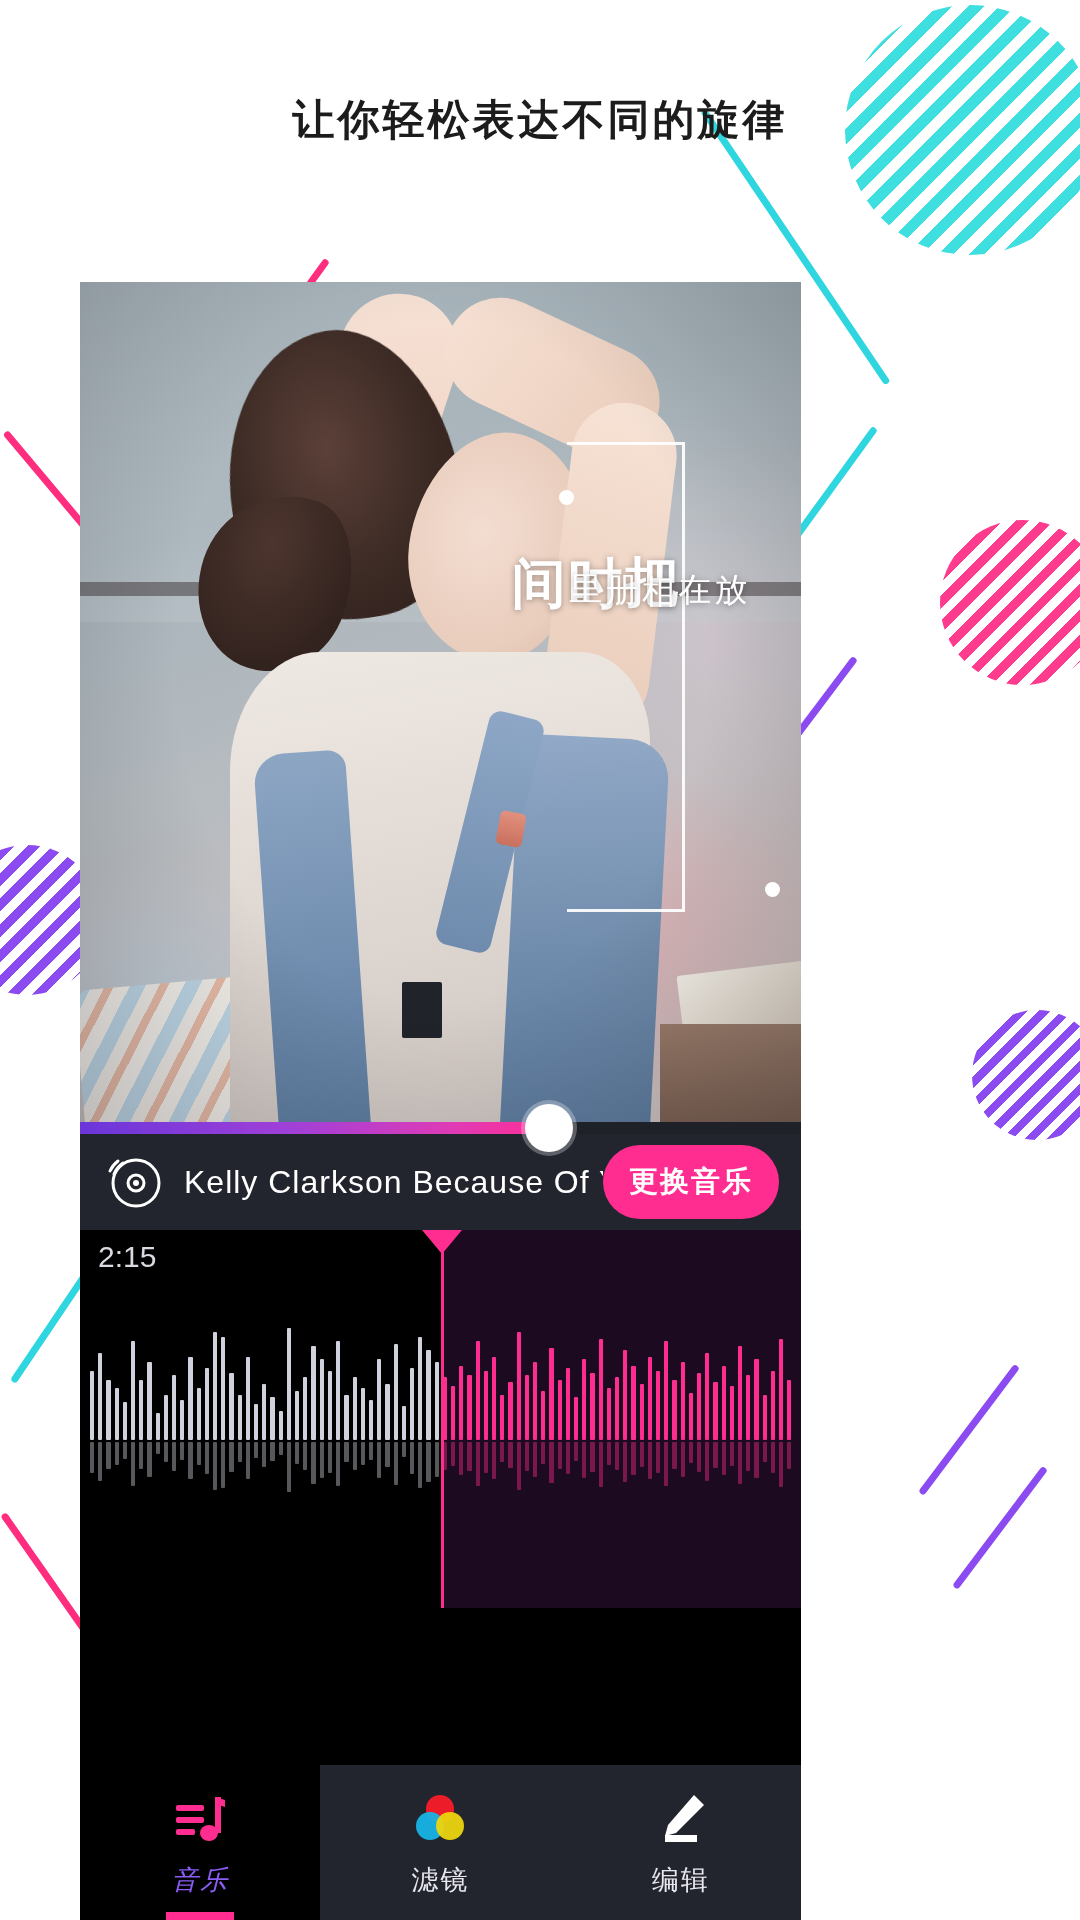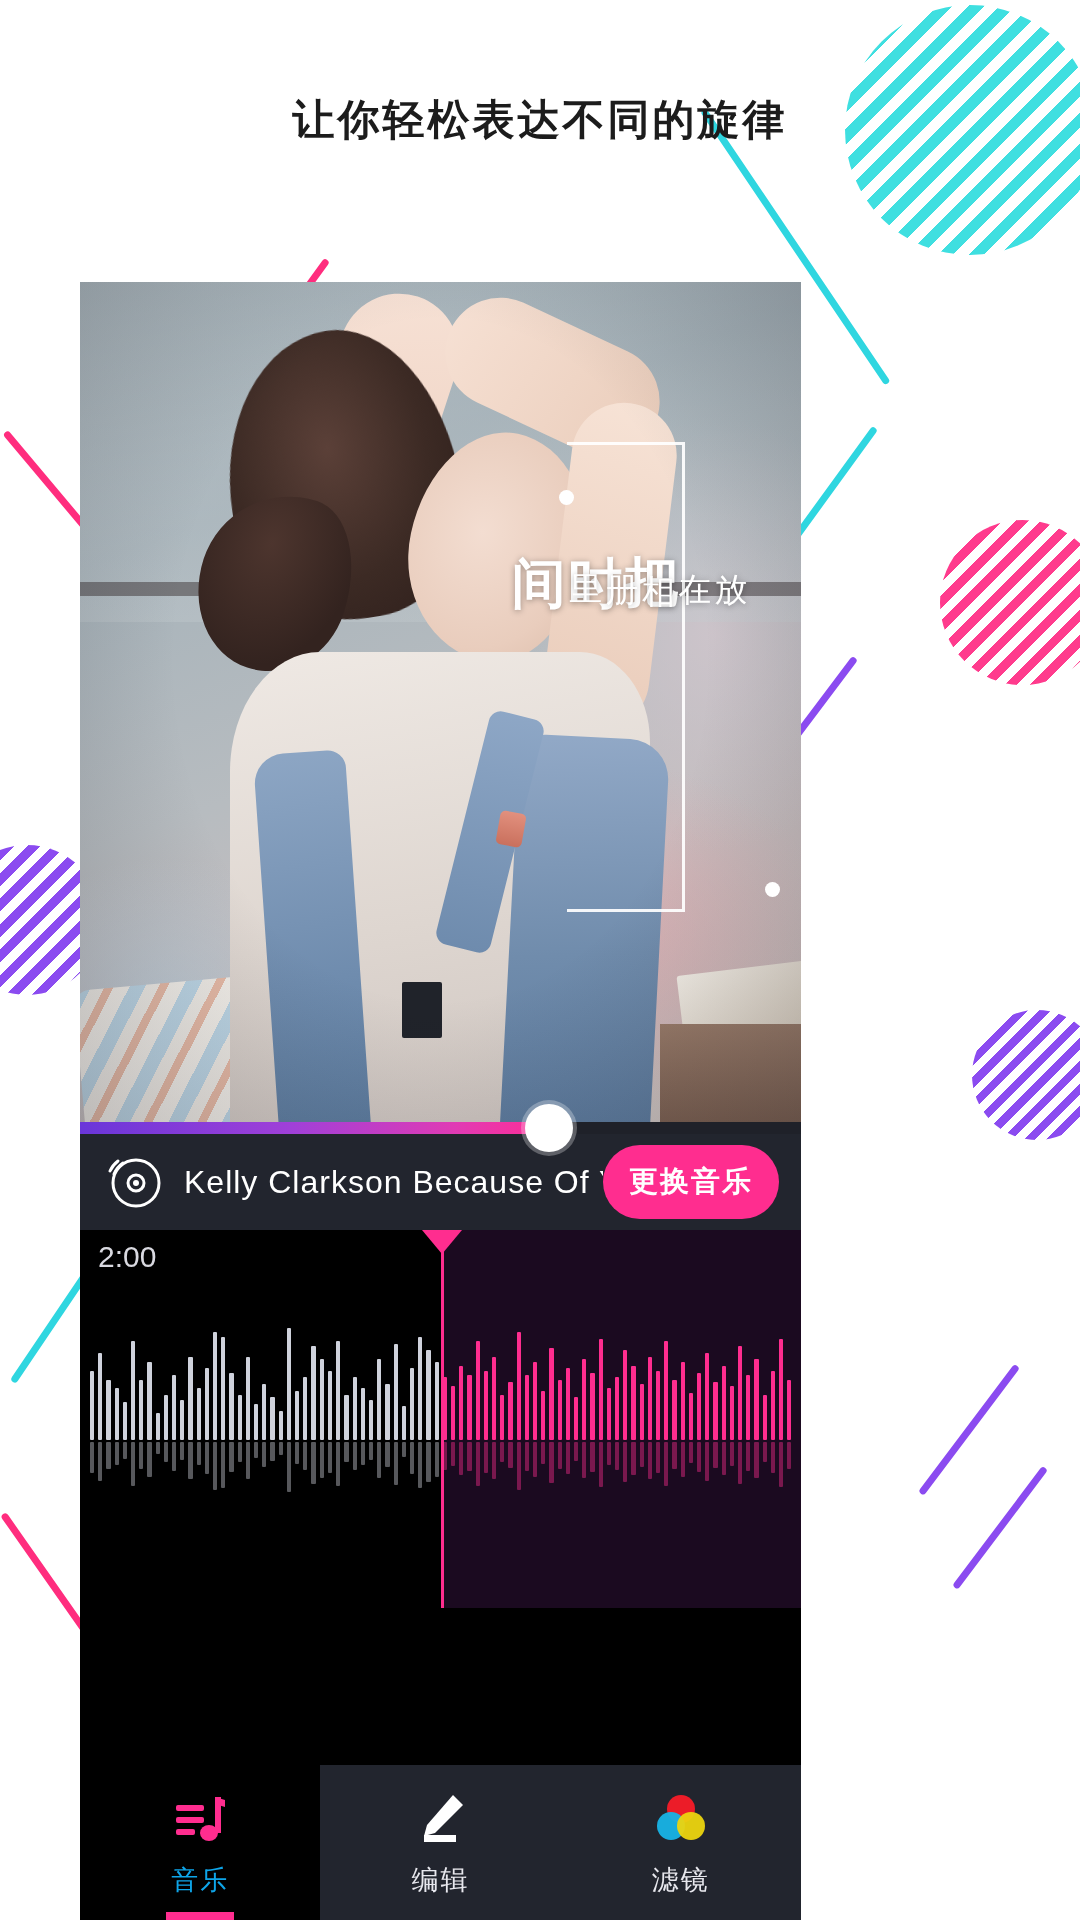--- a/index.html
+++ b/index.html
@@ -358,21 +358,21 @@
     position:relative;
   }
   .nav-item.active { background:#000000; }
   .nav-item.active:after {
     content:""; position:absolute; bottom:0; left:50%;
     transform:translateX(-50%);
     width:68px; height:8px; background:#ff2d8f;
   }
   .nav-icon { height:60px; display:flex; align-items:center; justify-content:center; }
   .nav-label { font-size:27px; color:#e8e8ee; letter-spacing:2px; }
-  .nav-item.active .nav-label { color:#0ea5e9; }
+  .nav-item.active .nav-label { color:#8b5cf6;font-style:italic; }
 </style>
 </head>
 <body>
 
 <div class="deco-layer">
   <div class="stripe-circle sc-cyan-tr"></div>
   <div class="stripe-circle sc-pink-r"></div>
   <div class="stripe-circle sc-purple-l"></div>
   <div class="stripe-circle sc-purple-r"></div>
 
@@ -613,21 +613,21 @@
         <div class="bar" style="height: 24px; background: rgb(255, 45, 143);"></div>
         <div class="bar" style="height: 42px; background: rgb(255, 45, 143);"></div>
         <div class="bar" style="height: 29px; background: rgb(255, 45, 143);"></div>
         <div class="bar" style="height: 36px; background: rgb(255, 45, 143);"></div>
         <div class="bar" style="height: 20px; background: rgb(255, 45, 143);"></div>
         <div class="bar" style="height: 31px; background: rgb(255, 45, 143);"></div>
         <div class="bar" style="height: 45px; background: rgb(255, 45, 143);"></div>
         <div class="bar" style="height: 27px; background: rgb(255, 45, 143);"></div>
       </div>
     <div class="wave-times">
-      <span class="time-right">2:00</span>
+      <span class="time-right">2:15</span>
     </div>
     <div class="playhead"></div>
   </div>
 
   <div class="nav">
 
 
     <div class="nav-item active">
       <span class="nav-icon">
         <svg width="58" height="58" viewBox="0 0 58 58">
@@ -638,32 +638,32 @@
           <path d="M44 8 L54 11 L54 18 L44 15 Z" fill="#ff2d8f"></path>
           <ellipse cx="38" cy="44" rx="9" ry="8" fill="#ff2d8f"></ellipse>
         </svg>
       </span>
       <span class="nav-label">音乐</span>
     </div>
 
     <div class="nav-item">
       <span class="nav-icon">
         <svg width="58" height="58" viewBox="0 0 58 58">
-          <path d="M42 6 L52 16 L24 44 L13 47 L16 36 Z" fill="#ffffff"></path>
-          <rect x="13" y="46" width="32" height="7" fill="#ffffff"></rect>
-        </svg>
-      </span>
-      <span class="nav-label">编辑</span>
-    </div>
-
-    <div class="nav-item">
-      <span class="nav-icon">
-        <svg width="58" height="58" viewBox="0 0 58 58">
           <circle cx="29" cy="20" r="14" fill="#ec1c28"></circle>
           <circle cx="19" cy="37" r="14" fill="#18b3e6" opacity=".95"></circle>
           <circle cx="39" cy="37" r="14" fill="#ecd40f" opacity=".95"></circle>
         </svg>
       </span>
       <span class="nav-label">滤镜</span>
     </div>
 
+    <div class="nav-item">
+      <span class="nav-icon">
+        <svg width="58" height="58" viewBox="0 0 58 58">
+          <path d="M42 6 L52 16 L24 44 L13 47 L16 36 Z" fill="#ffffff"></path>
+          <rect x="13" y="46" width="32" height="7" fill="#ffffff"></rect>
+        </svg>
+      </span>
+      <span class="nav-label">编辑</span>
+    </div>
+
   </div>
 </div>
 
 </body></html>

